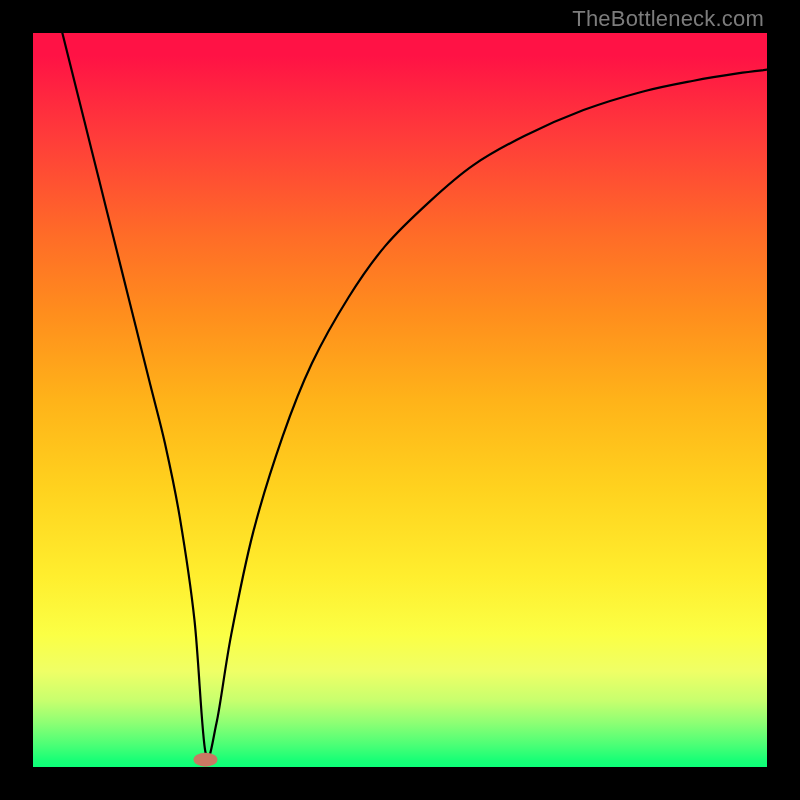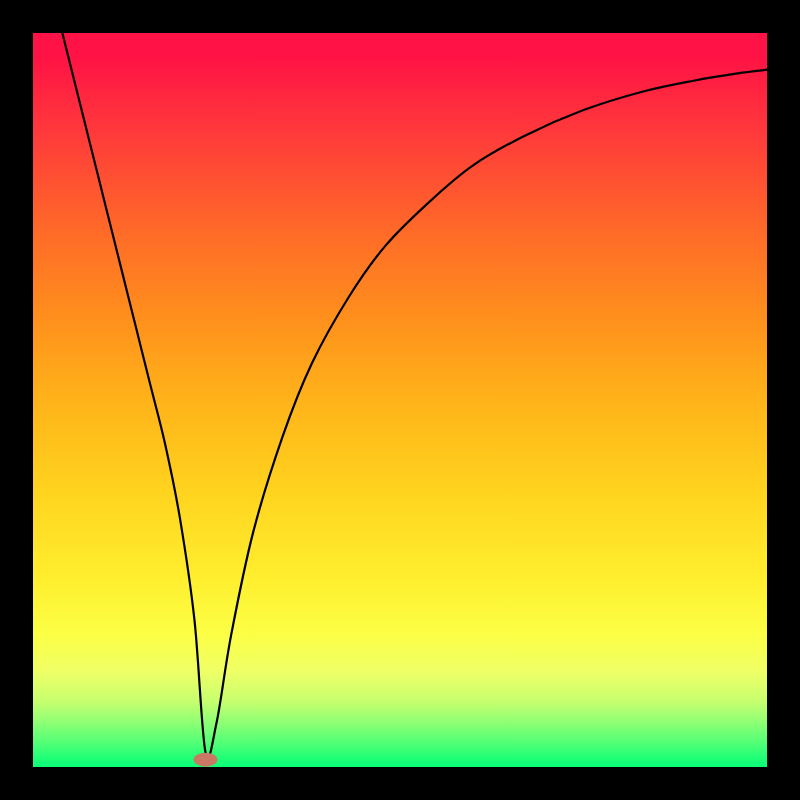--- a/index.html
+++ b/index.html
@@ -60,20 +60,21 @@
   svg.curve {
     position: absolute;
     inset: 0;
   }
 </style>
 </head>
 <body>
 
 <div class="frame">
 
+  <div class="watermark">TheBottleneck.com</div>
 
   <div class="plot-area">
     <div class="gradient"></div>
 
     <svg class="curve" viewBox="0 0 734 734" preserveAspectRatio="none">
       <path id="curve-path" fill="none" stroke="#000" stroke-width="2.2" stroke-linecap="round" d="M 29.36 0.00 C 31.81 9.79, 39.15 39.15, 44.04 58.72 C 48.93 78.29, 53.83 97.87, 58.72 117.44 C 63.61 137.01, 68.51 156.59, 73.40 176.16 C 78.29 195.73, 83.19 215.31, 88.08 234.88 C 92.97 254.45, 97.87 274.03, 102.76 293.60 C 107.65 313.17, 112.55 332.75, 117.44 352.32 C 122.33 371.89, 127.23 389.02, 132.12 411.04 C 137.01 433.06, 141.91 455.08, 146.80 484.44 C 151.69 513.80, 157.20 548.05, 161.48 587.20 C 165.76 626.35, 168.82 702.19, 172.49 719.32 C 176.16 736.45, 179.22 709.53, 183.50 689.96 C 187.78 670.39, 192.06 633.69, 198.18 601.88 C 204.30 570.07, 211.64 532.15, 220.20 499.12 C 228.76 466.09, 239.77 431.84, 249.56 403.70 C 259.35 375.56, 267.91 353.54, 278.92 330.30 C 289.93 307.06, 303.39 283.81, 315.62 264.24 C 327.85 244.67, 338.86 228.76, 352.32 212.86 C 365.78 196.96, 381.68 182.28, 396.36 168.82 C 411.04 155.36, 424.50 143.13, 440.40 132.12 C 456.30 121.11, 473.43 111.94, 491.78 102.76 C 510.13 93.58, 530.93 84.41, 550.50 77.07 C 570.07 69.73, 590.87 63.61, 609.22 58.72 C 627.57 53.83, 644.70 50.77, 660.60 47.71 C 676.50 44.65, 692.41 42.20, 704.64 40.37 C 716.87 38.54, 729.11 37.31, 734.00 36.70"></path>
       <ellipse id="min-marker" rx="12" ry="7" cx="172.49" cy="726.66" fill="#c97963"></ellipse>
     </svg>
   </div>
 

